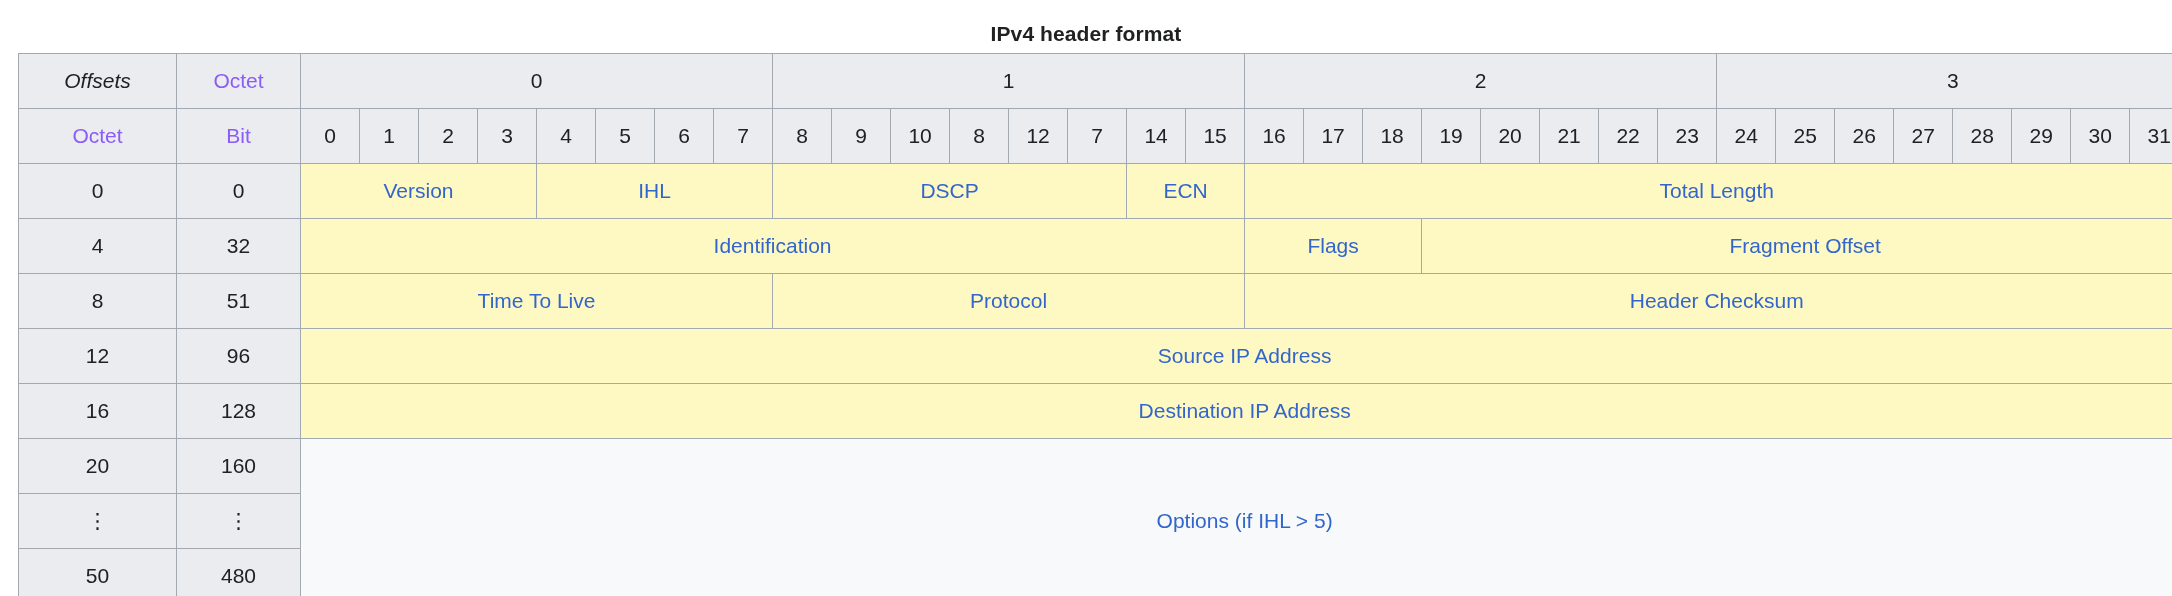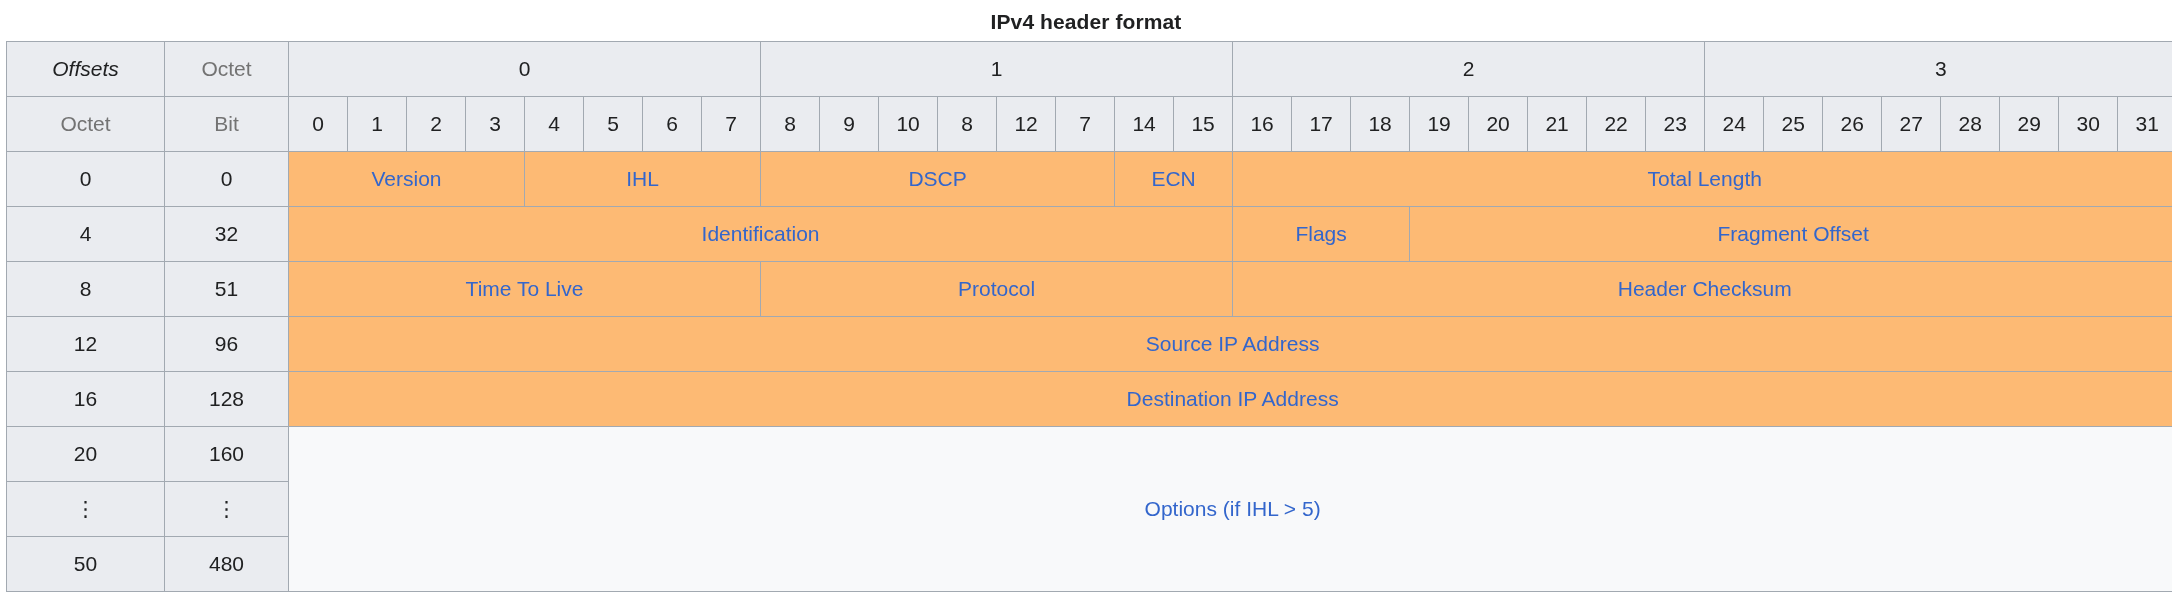--- a/index.html
+++ b/index.html
@@ -12,21 +12,21 @@
     height: 596px;
     font-family: "Liberation Sans", sans-serif;
     color: #202122;
     overflow: hidden;
   }
 
   .page {
     width: 2172px;
     height: 470px;
     box-sizing: border-box;
-    padding: 2px;
+    padding: 14px;
     position: relative;
   }
 
   .figure-title {
     text-align: center;
     font-weight: bold;
     font-size: 21px;
     line-height: 1;
     color: #202122;
     padding-top: 9px;
@@ -63,21 +63,21 @@
 
   
   .hcell {
     background: #eaecf0;
     font-weight: bold;
     color: #202122;
   }
   .hcell-blue {
     background: #eaecf0;
     font-weight: bold;
-    color: #737373;
+    color: #8b5cf6;
   }
   .hcell-italic {
     background: #eaecf0;
     font-weight: bold;
     font-style: italic;
     color: #202122;
   }
 
   
   .octet-group {
@@ -88,21 +88,21 @@
   }
   .bitnum {
     background: #eaecf0;
     font-weight: bold;
     color: #202122;
     font-size: 20px;
   }
 
   
   .field {
-    background: #fdba74;
+    background: #fef9c3;
     color: #3366cc;
     font-size: 21px;
   }
 
   .ellipsis {
     background: #eaecf0;
     font-weight: bold;
     color: #202122;
     font-size: 21px;
     letter-spacing: 0;

